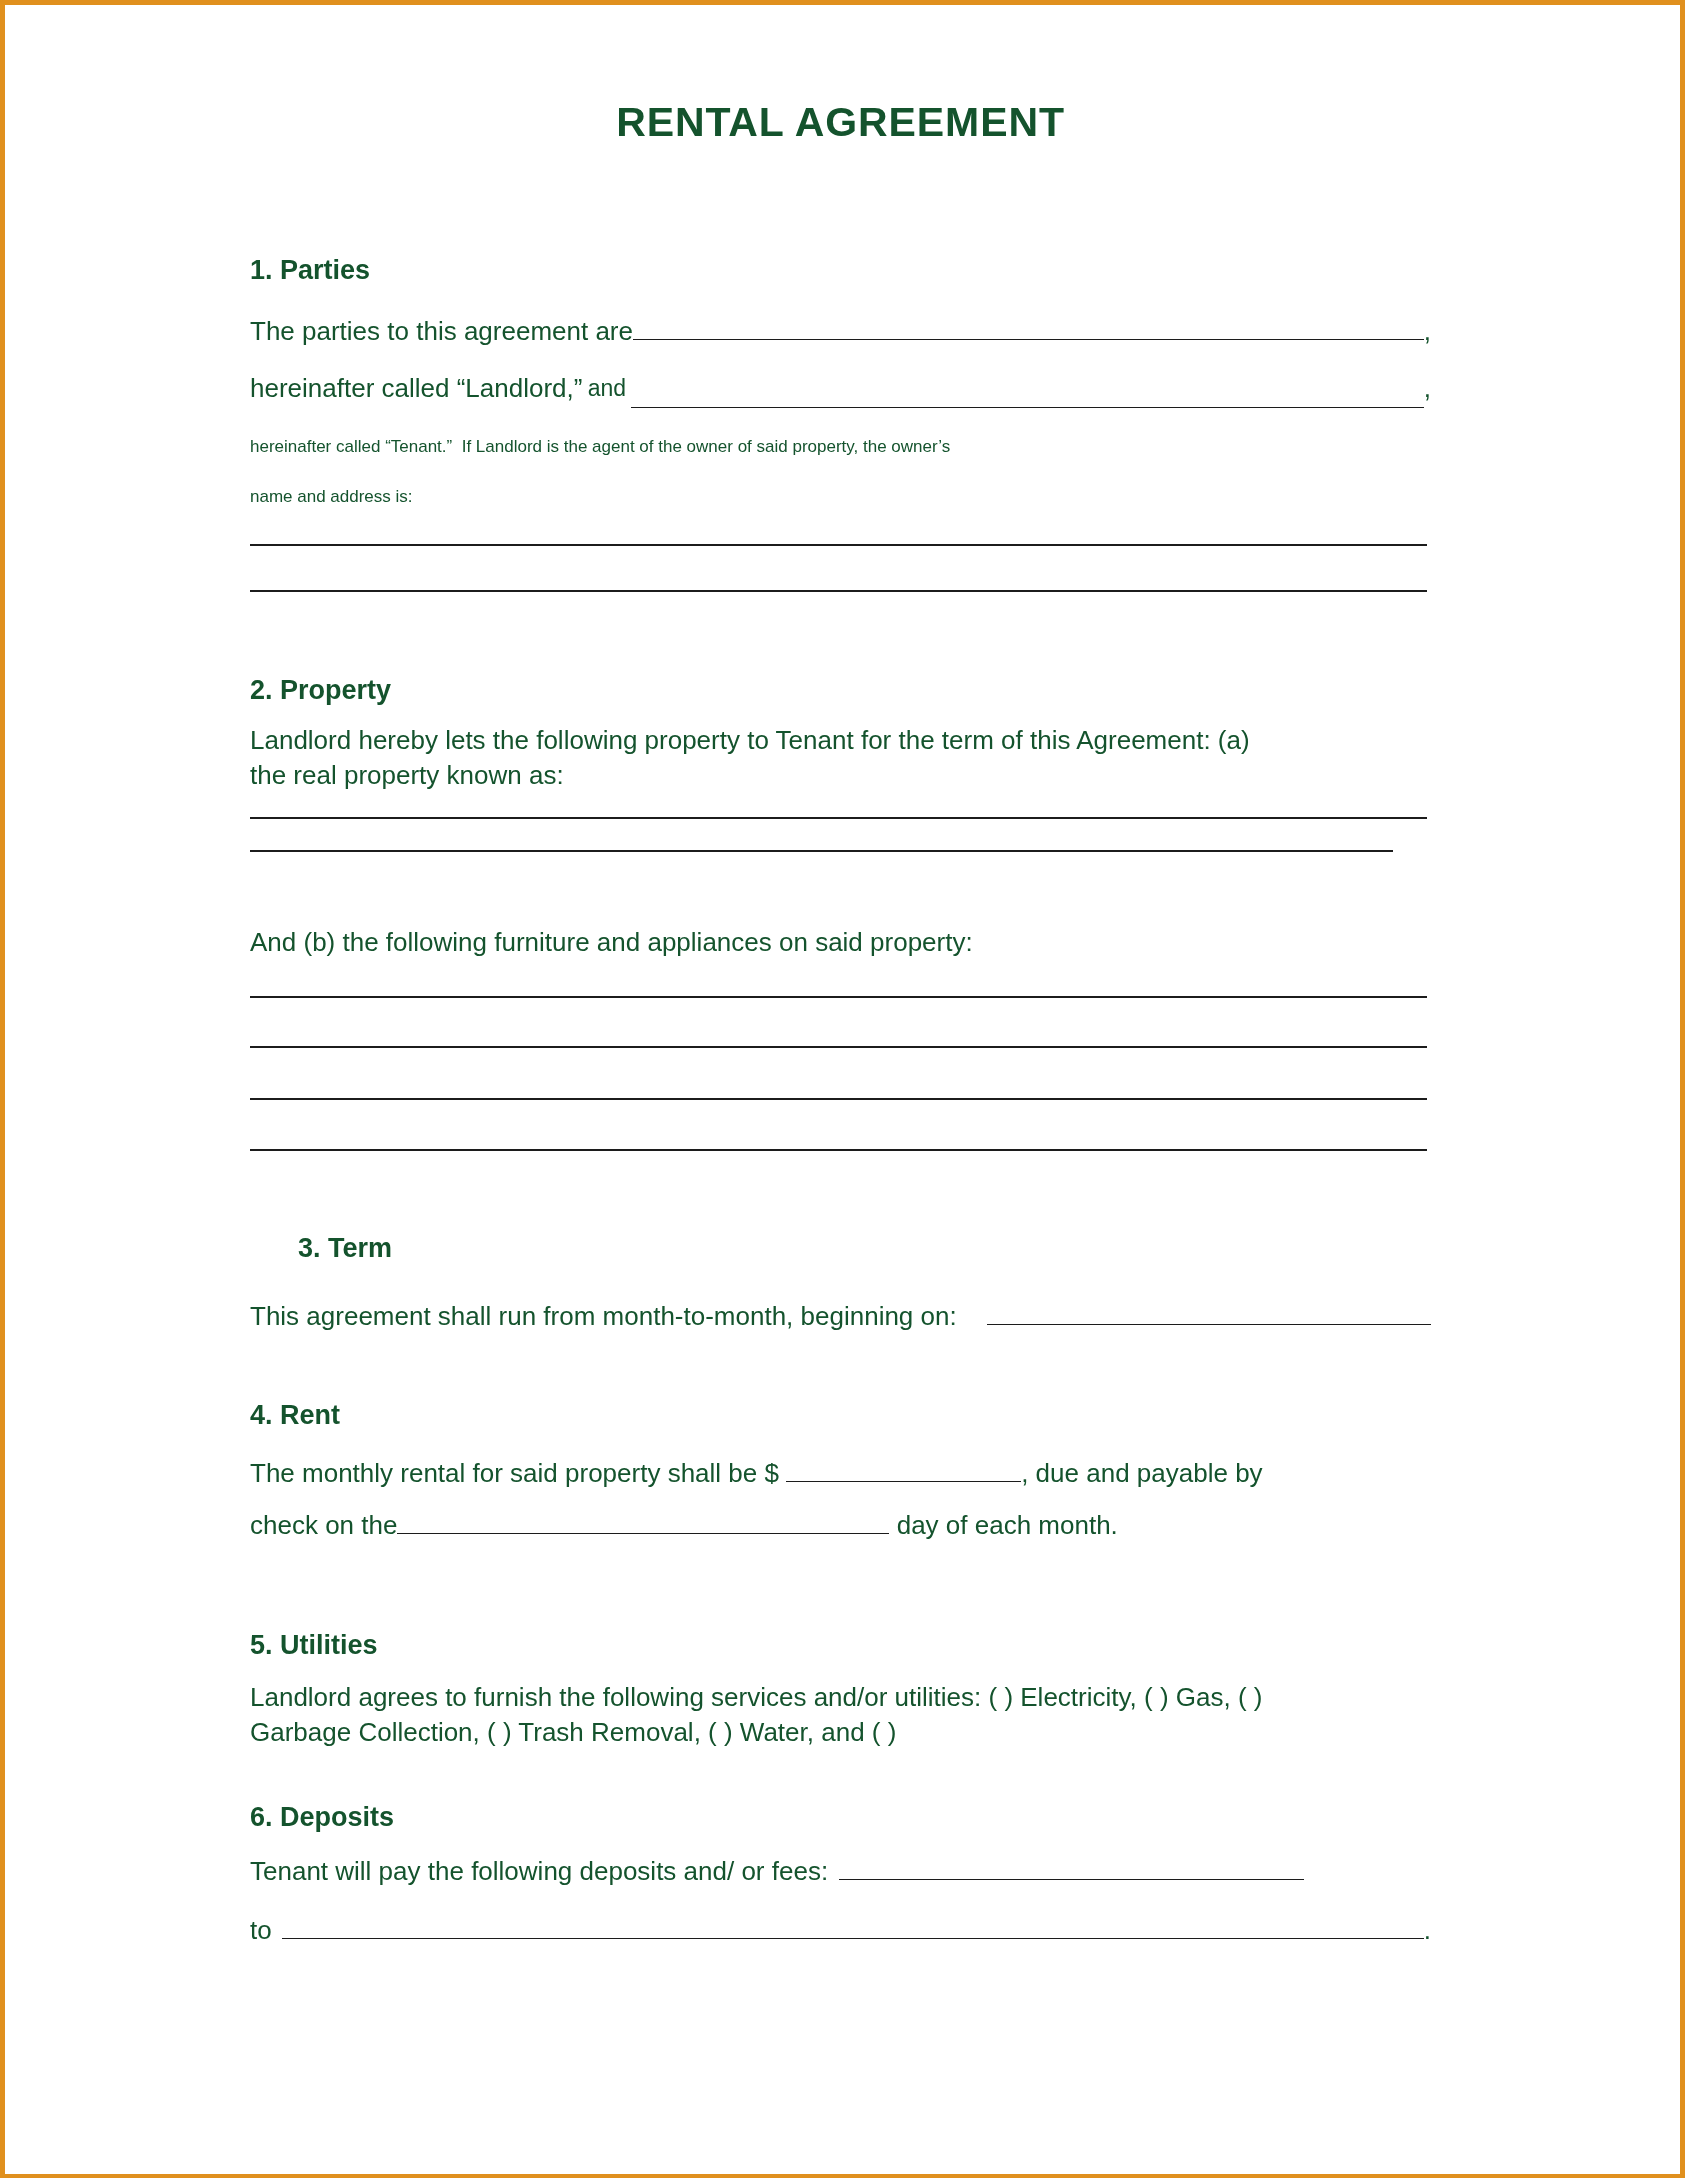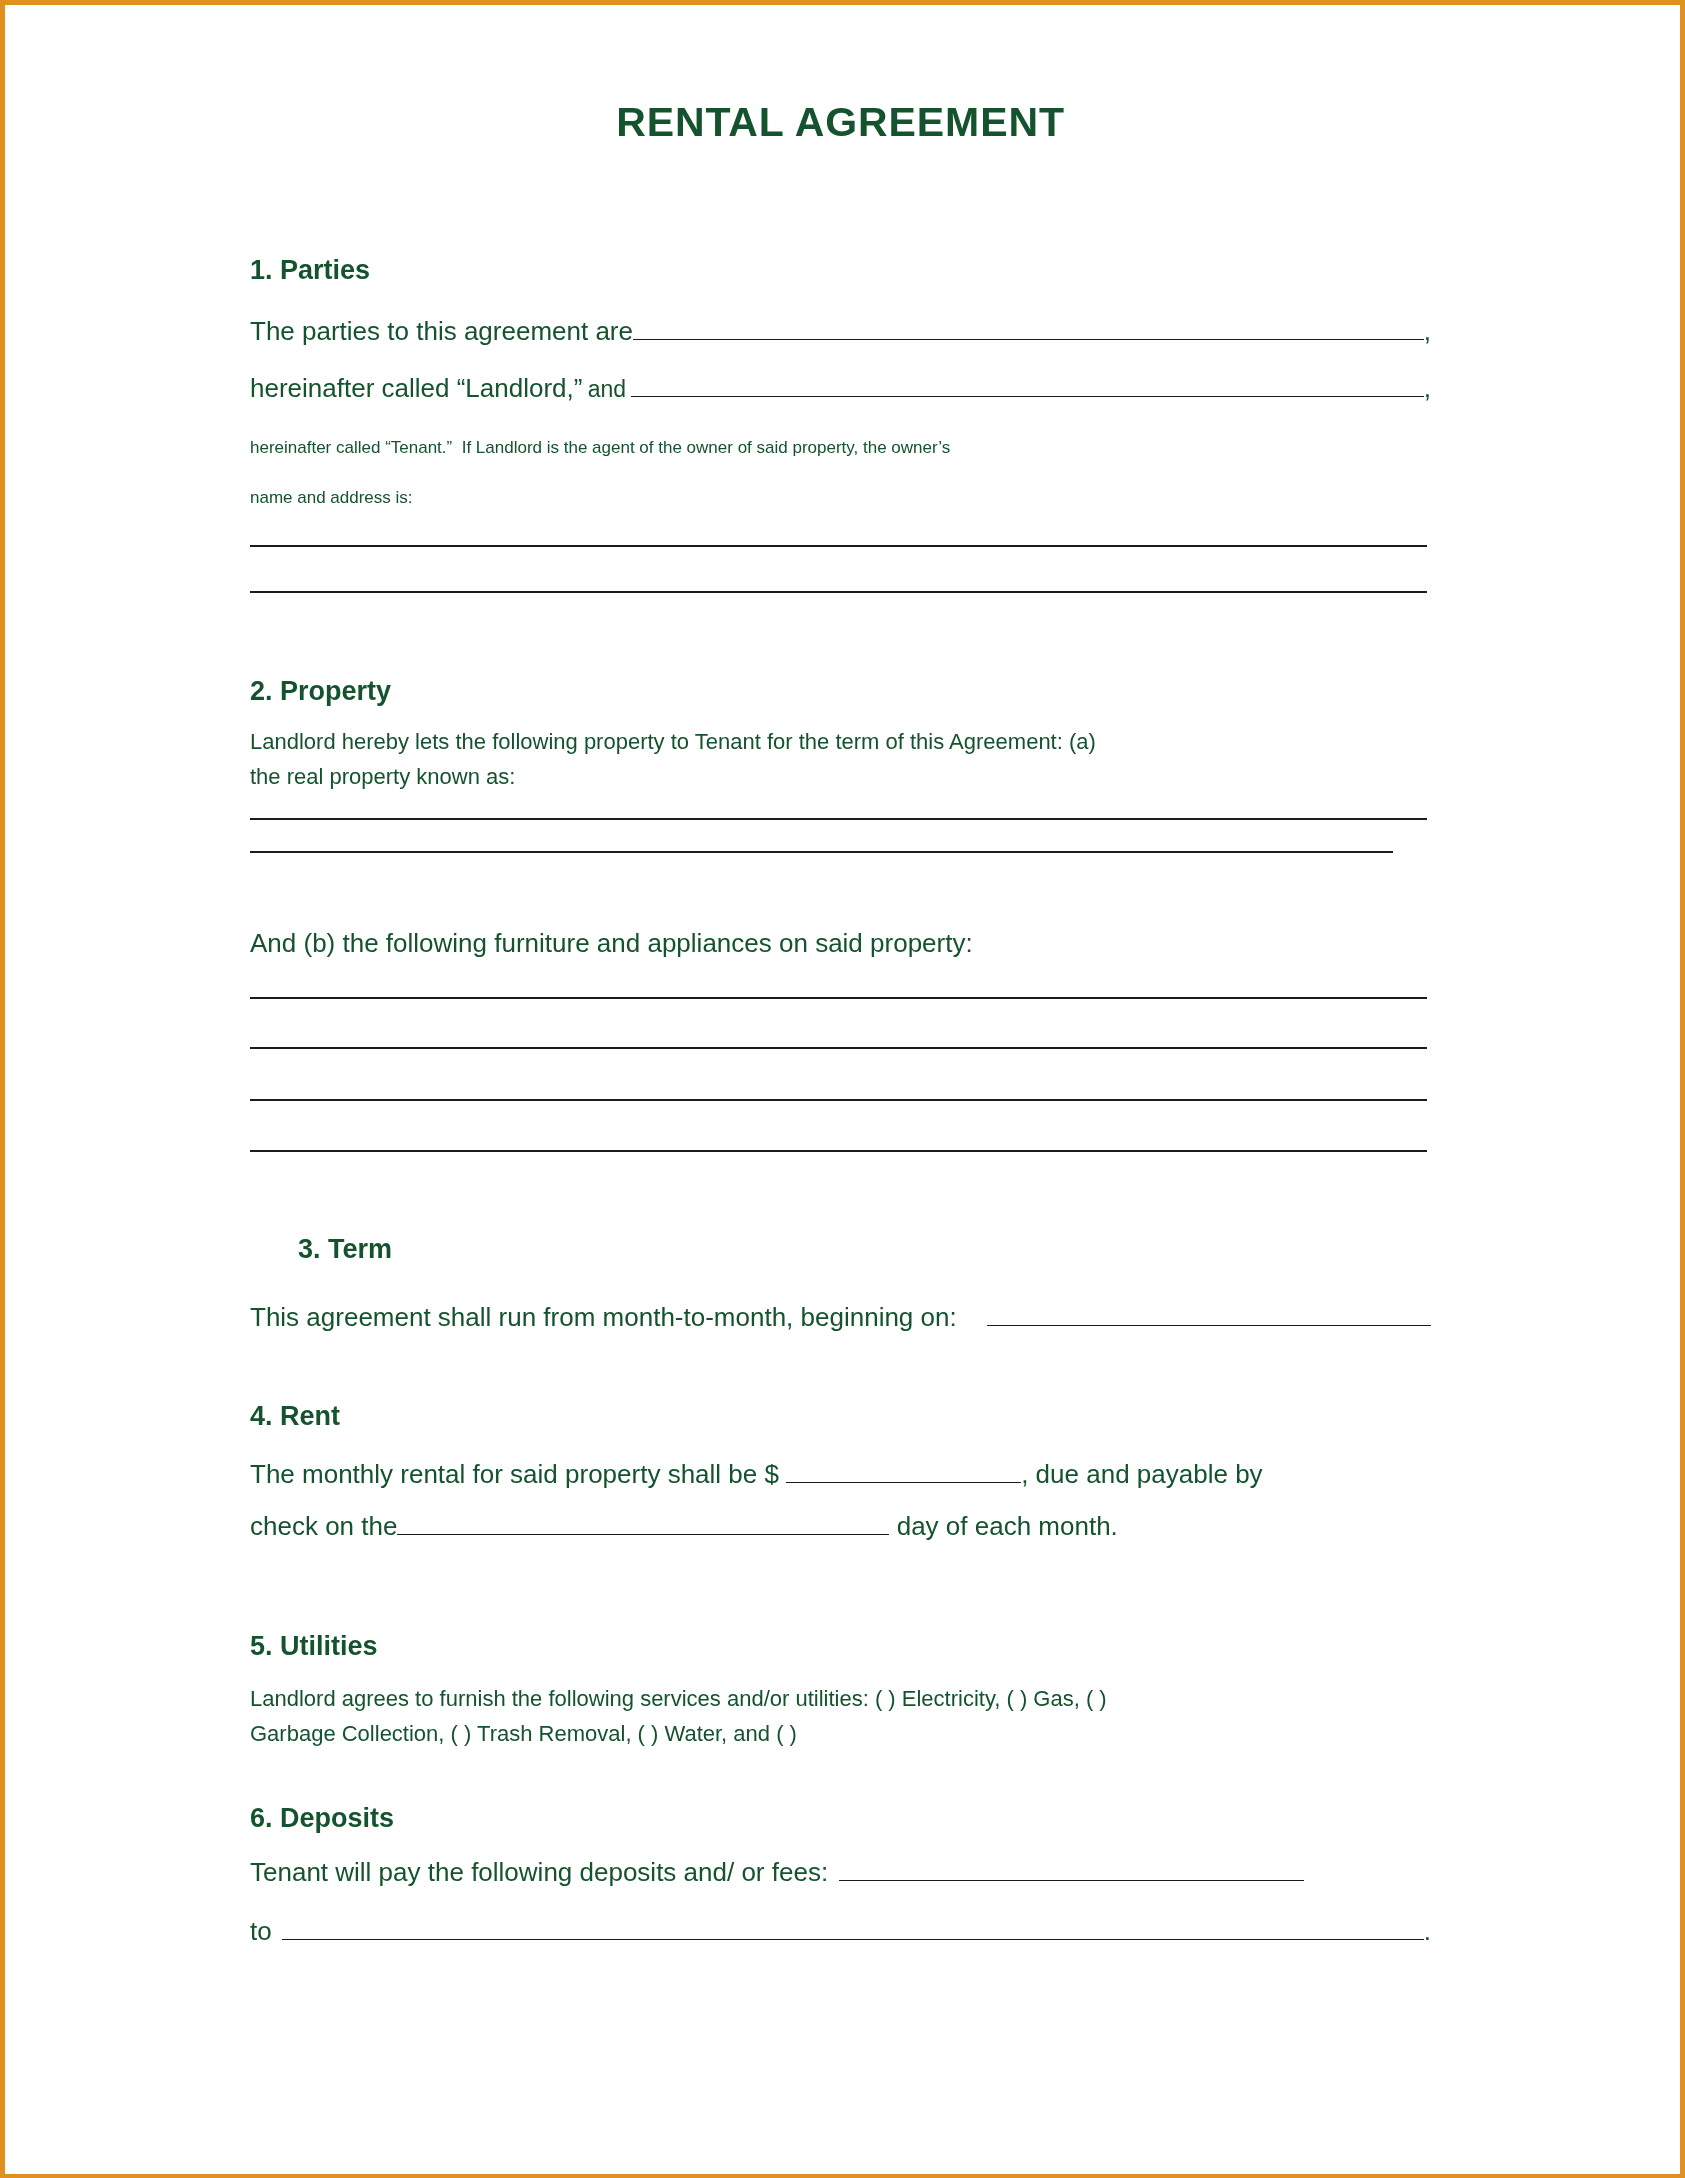--- a/index.html
+++ b/index.html
@@ -16,32 +16,32 @@
   }
   .content { margin-left:245px; width:1181px; }
   .title {
     padding-top:95px;
     font-size:41px; font-weight:700; line-height:44px;
     letter-spacing:0.9px; text-align:center; white-space:pre-wrap;
   }
   .heading { font-size:27px; font-weight:700; line-height:32px; white-space:pre-wrap; }
   .line-xl { font-size:26px; line-height:33px; white-space:pre-wrap; }
   .line-sm { font-size:17px; line-height:30px; white-space:pre-wrap; }
-  .para    { font-size:22px; line-height:35px; white-space:pre-wrap; }
+  .para    { font-size:26px; line-height:35px; white-space:pre-wrap; }
   .flexline { display:flex; align-items:baseline; font-size:26px; line-height:39px; white-space:pre-wrap; }
   .flexline .txt { flex:0 0 auto; }
   .fill { flex:1 1 auto; border-bottom:1.8px solid #1c1c1c; height:0; }
   .blank { display:inline-block; border-bottom:1.8px solid #1c1c1c; height:1.8px; vertical-align:baseline; }
   .rule { width:1177px; height:0; border-top:2.6px solid #1c1c1c; }
   .rule-short { width:1143px; }
   .sm-inline { font-size:23px; }
   
   .mt-h1   { margin-top:110px; }
   .mt-p1a  { margin-top:25.5px; }
-  .mt-p1b  { margin-top:18.4px; }
+  .mt-p1b  { margin-top:18.4px;align-items:flex-end; }
   .mt-p1c  { margin-top:24.6px; }
   .mt-p1d  { margin-top:19.3px; }
   .mt-r1a  { margin-top:32px; }
   .mt-r1b  { margin-top:44px; }
   .mt-h2   { margin-top:82px; }
   .mt-p2   { margin-top:17.6px; }
   .mt-r2a  { margin-top:24px; }
   .mt-r2b  { margin-top:31px; }
   .mt-andb { margin-top:74px; }
   .mt-r3a  { margin-top:37px; }

